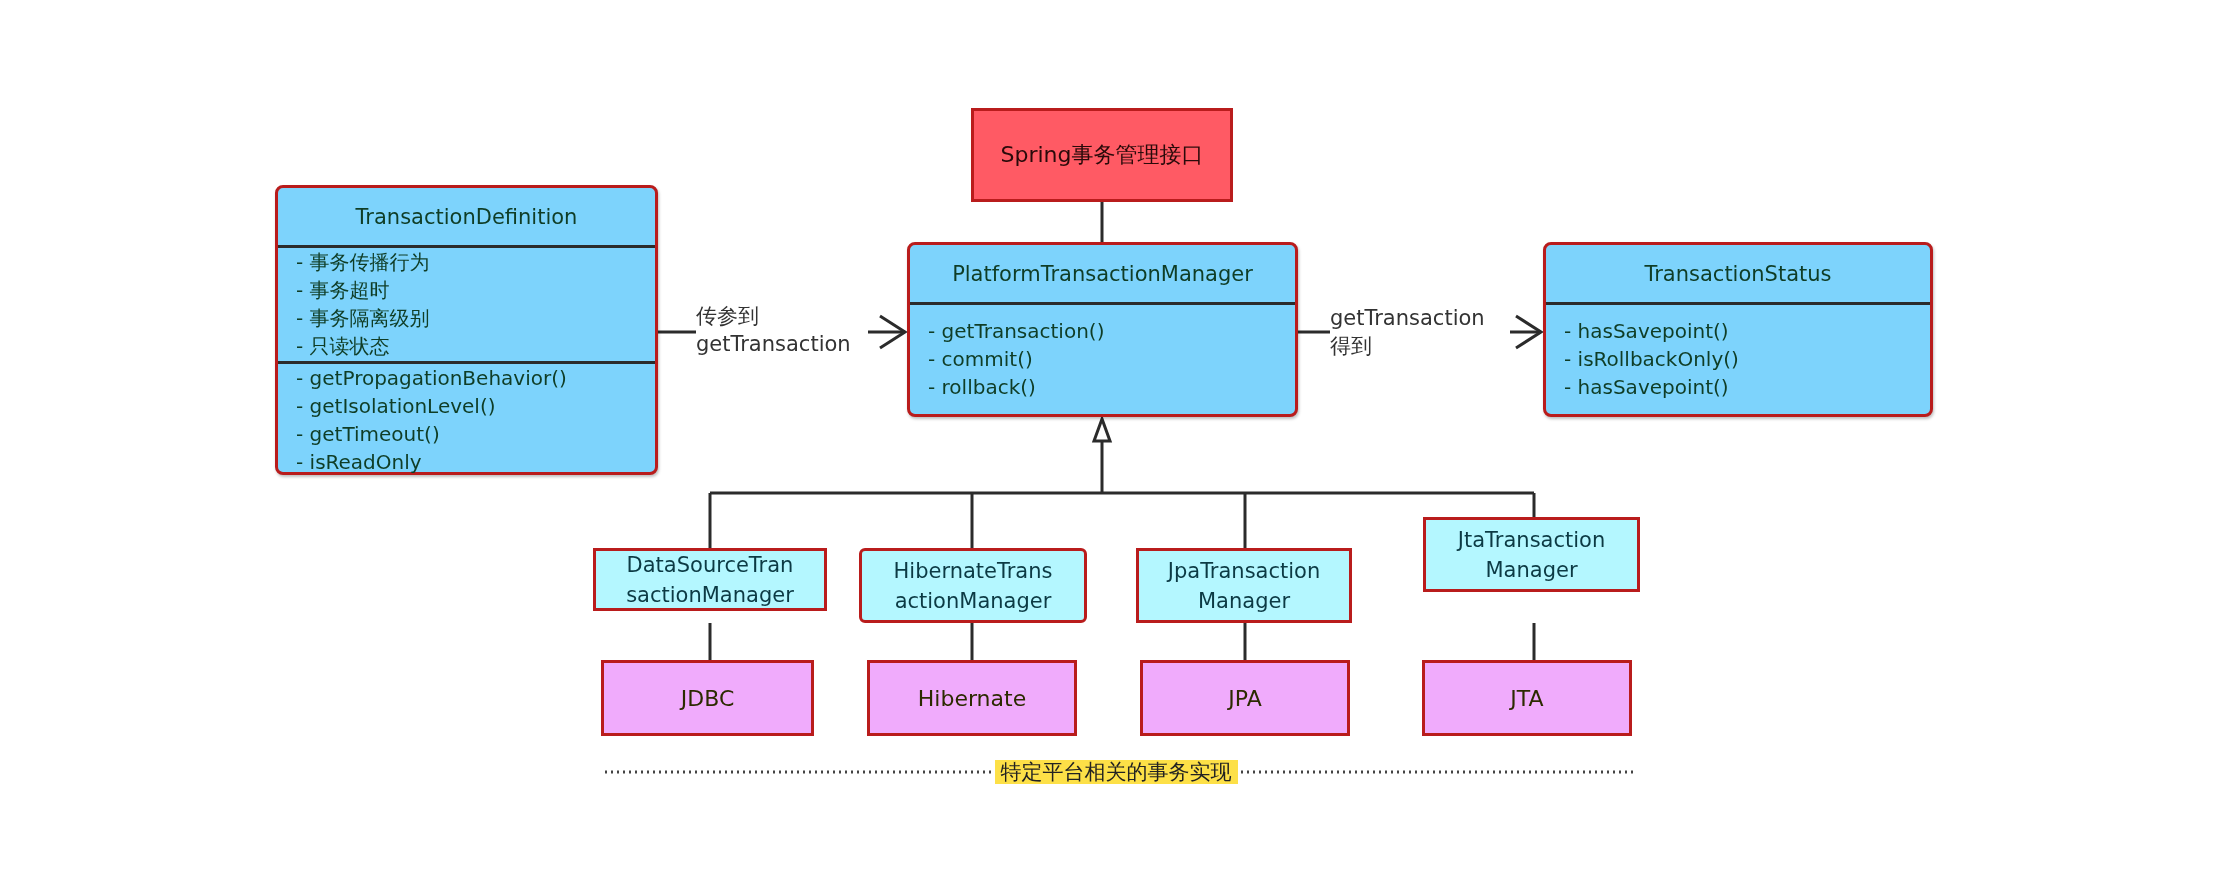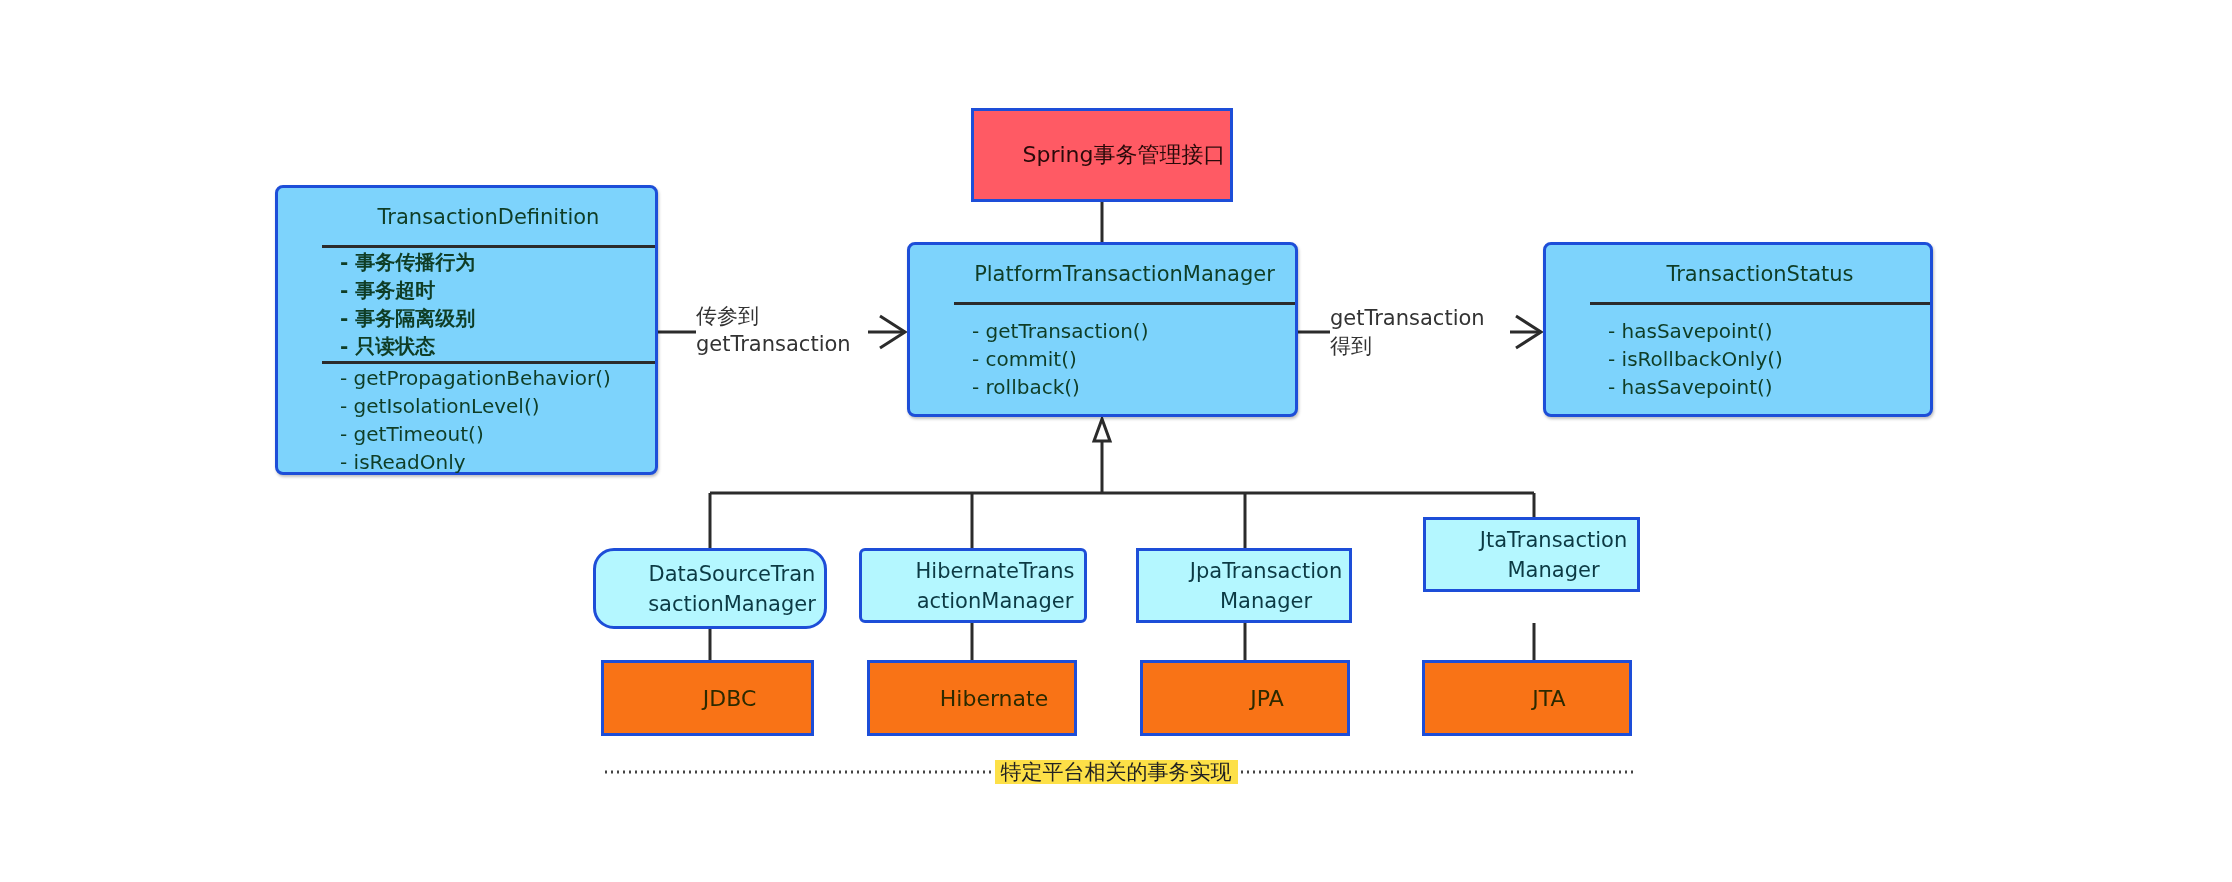--- a/index.html
+++ b/index.html
@@ -1,27 +1,27 @@
 <!DOCTYPE html>
 <html><head>
 <meta charset="utf-8">
 <style>
   html, body { margin:0; padding:0; background:#ffffff; }
   body { width:2232px; height:882px; position:relative; overflow:hidden;
          font-family:"DejaVu Sans", "Liberation Sans", sans-serif; color:#1a1a1a; }
-  .box { position:absolute; box-sizing:border-box; border:3px solid #1d4ed8;padding-left:44px; }
+  .box { position:absolute; box-sizing:border-box; border:3px solid #b91c1c; }
   .uml { background:#7dd3fc; border-radius:8px; box-shadow:1px 2px 3px rgba(0,0,0,0.25); }
   .uml .hdr { height:57px; border-bottom:3px solid #2b2b2b; display:flex; align-items:center; justify-content:center;
               font-size:21px; color:#0f3d26; }
   .uml .sec { padding:4px 0 0 18px; font-size:20px; line-height:28px; color:#0f3d26; }
   .uml .sec.div { border-top:3px solid #2b2b2b; }
   .red { background:#ff5a64; display:flex; align-items:center; justify-content:center; font-size:22px; color:#2a0a0a; }
   .blue { background:#b4f7ff; display:flex; align-items:center; justify-content:center; text-align:center;
           font-size:21px; line-height:30px; color:#0c3a44; }
-  .yellow { background:#f97316; display:flex; align-items:center; justify-content:center; font-size:22px; color:#2c2a00; }
+  .yellow { background:#f0abfc; display:flex; align-items:center; justify-content:center; font-size:22px; color:#2c2a00; }
   .label { position:absolute; font-size:21px; line-height:28px; color:#333; background:#fff; }
   svg.lines { position:absolute; left:0; top:0; }
   .caption { position:absolute; left:0; width:2232px; top:758px; text-align:center; font-size:21px; color:#222; }
   .caption span { background:#fde047; padding:0 6px;text-align:center; }
 </style>
 </head>
 <body>
 
 <svg class="lines" width="2232" height="882">
 
@@ -48,21 +48,21 @@
 
   <line x1="605" y1="772" x2="1635" y2="772" stroke="#444" stroke-width="3" stroke-dasharray="2,4"></line>
 </svg>
 
 <div class="box red" style="left:971px; top:108px; width:262px; height:94px;">
   <span>Spring事务管理接口</span>
 </div>
 
 <div class="box uml" style="left:275px; top:185px; width:383px; height:290px;">
   <div class="hdr">TransactionDefinition</div>
-  <div class="sec" style="height:113px; padding-top:0; line-height:28px;font-weight:bold;">
+  <div class="sec" style="height:113px; padding-top:0; line-height:28px;">
     <div>- 事务传播行为</div>
     <div>- 事务超时</div>
     <div>- 事务隔离级别</div>
     <div>- 只读状态</div>
   </div>
   <div class="sec div" style="padding-top:0;">
     <div>- getPropagationBehavior()</div>
     <div>- getIsolationLevel()</div>
     <div>- getTimeout()</div>
     <div>- isReadOnly</div>
@@ -89,21 +89,21 @@
 
 <div class="label" style="left:696px; top:302px; width:172px;">
   <div>传参到</div>
   <div>getTransaction</div>
 </div>
 <div class="label" style="left:1330px; top:304px; width:180px;">
   <div>getTransaction</div>
   <div>得到</div>
 </div>
 
-<div class="box blue" style="left:593px; top:548px; width:234px; height:81px;border-radius:21px;">
+<div class="box blue" style="left:593px; top:548px; width:234px; height:63px;">
   <div>
       <div>DataSourceTran</div>
        <div>sactionManager</div>
     </div>
 </div>
 <div class="box blue" style="left:859px; top:548px; width:228px; height:75px;border-radius:6px;">
   <div>
       <div>HibernateTrans</div>
        <div>actionManager</div>
     </div>

